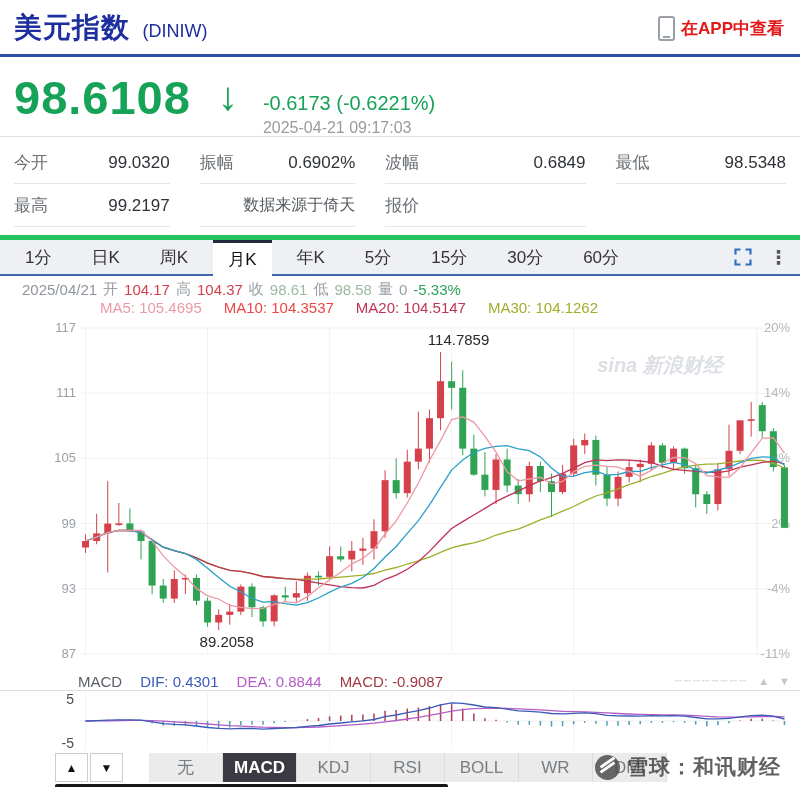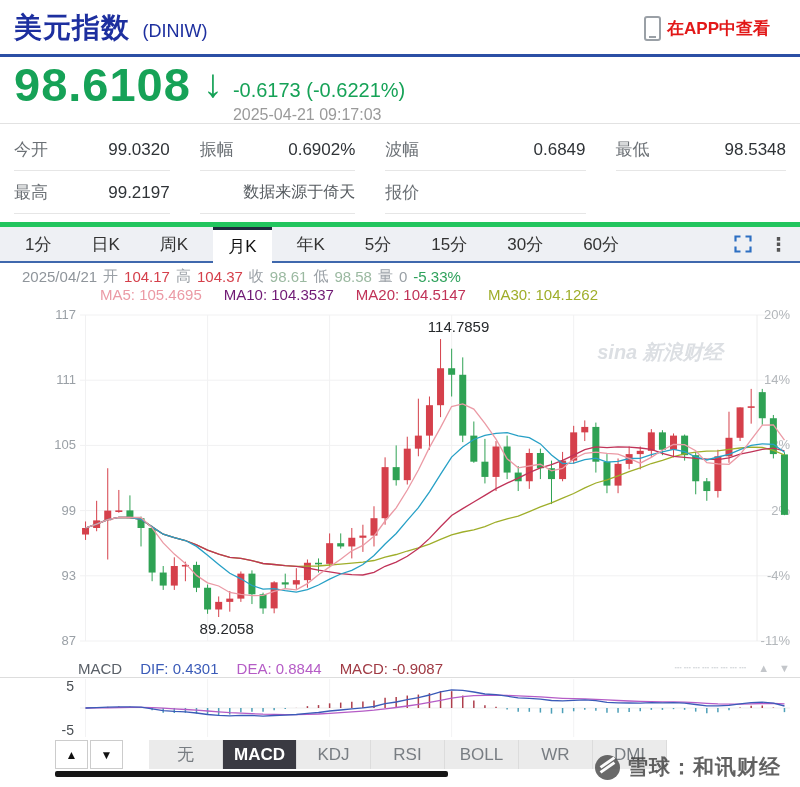--- a/index.html
+++ b/index.html
@@ -1,29 +1,29 @@
 <!DOCTYPE html>
 <html><head>
 <meta charset="utf-8">
 <style>
   html,body{margin:0;padding:0;background:#fff;}
   body{width:800px;height:787px;overflow:hidden;font-family:"Liberation Sans","DejaVu Sans",sans-serif;position:relative;}
   .app{width:800px;height:787px;position:relative;background:#fff;}
 
   
-  .hdr{display:flex;justify-content:space-between;align-items:center;padding:10px 30px 8px 14px;border-bottom:3px solid #2b4fa5;height:36px;}
+  .hdr{display:flex;justify-content:space-between;align-items:center;padding:10px 16px 8px 14px;border-bottom:3px solid #2b4fa5;height:36px;}
   .hdr-title{font-size:28px;font-weight:bold;color:#1d2f9f;letter-spacing:1px;}
   .hdr-sym{font-size:18px;color:#1d2f9f;margin-left:8px;}
   .app-link{display:flex;align-items:center;gap:6px;text-decoration:none;cursor:pointer;}
   .phone-ico{width:13px;height:21px;border:2px solid #9aa0a6;border-radius:3px;position:relative;background:#fff;}
   .phone-ico:after{content:"";position:absolute;bottom:1px;left:3px;right:3px;height:2px;background:#9aa0a6;}
   .app-link-text{color:#e21818;font-weight:bold;font-size:17px;}
 
   
-  .price-row{display:flex;align-items:flex-start;padding:0 14px 4px;border-bottom:1px solid #e2e2e2;height:62px;}
+  .price-row{display:flex;align-items:flex-start;padding:13px 14px 4px;border-bottom:1px solid #e2e2e2;height:62px;gap:15px;}
   .big-price{font-size:47px;font-weight:bold;color:#16a257;line-height:56px;letter-spacing:1px;}
   .dn-arrow{font-size:40px;font-weight:bold;color:#16a257;line-height:52px;margin:0 10px 0 12px;}
   .chg-wrap{margin-top:22px;}
   .chg-val{font-size:20px;color:#16a257;}
   .chg-ts{font-size:16px;color:#9a9a9a;margin-top:4px;}
 
   
   .stats{display:grid;grid-template-columns:1.05fr 1.05fr 1.35fr 1.15fr;column-gap:30px;row-gap:0;padding:4px 14px 2px;margin-bottom:6px;}
   .stat-cell{display:flex;justify-content:space-between;align-items:center;border-bottom:1px solid #e6e6e6;padding:10px 0 9px;font-size:17px;}
   .stat-lbl{color:#6b7075;}
@@ -39,21 +39,21 @@
 
   
   .ohlc-line{display:flex;gap:6px;align-items:center;font-size:15px;padding:4px 0 0 22px;height:18px;color:#9aa0a6;}
   .ohlc-line .lbl{color:#9aa0a6;}
   .v-date{color:#8f959b;}
   .v-up{color:#d5404b;}
   .v-pale{color:#9bb9a1;}
   .v-grey{color:#9aa0a6;}
   .v-pct{color:#2fa25c;}
   .ma-line{display:flex;gap:22px;font-size:15px;padding:1px 3px 0 100px;height:17px;}
-  .ma5{color:#eb9aa5;} .ma10{color:#701a75;text-align:right;} .ma20{color:#c03358;} .ma30{color:#9fae2a;}
+  .ma5{color:#eb9aa5;} .ma10{color:#ef4444;text-align:right;} .ma20{color:#c03358;} .ma30{color:#9fae2a;}
 
   .chart-wrap{height:356px;}
   .macd-row{display:flex;align-items:center;gap:18px;font-size:15px;padding-left:78px;height:18px;}
   .macd-t{color:#5a6068;}
   .macd-dif{color:#3b5bb8;} .macd-dea{color:#b55cc6;} .macd-m{color:#a03a44;}
   .macd-right{margin-left:auto;display:flex;align-items:center;gap:10px;padding-right:10px;color:#c6c9cd;}
   .macd-dots{font-size:12px;letter-spacing:2px;color:#ccd0d4;}
   .mini-tri{font-size:11px;color:#c3c6ca;cursor:pointer;}
   .macd-wrap{height:62px;}
 

